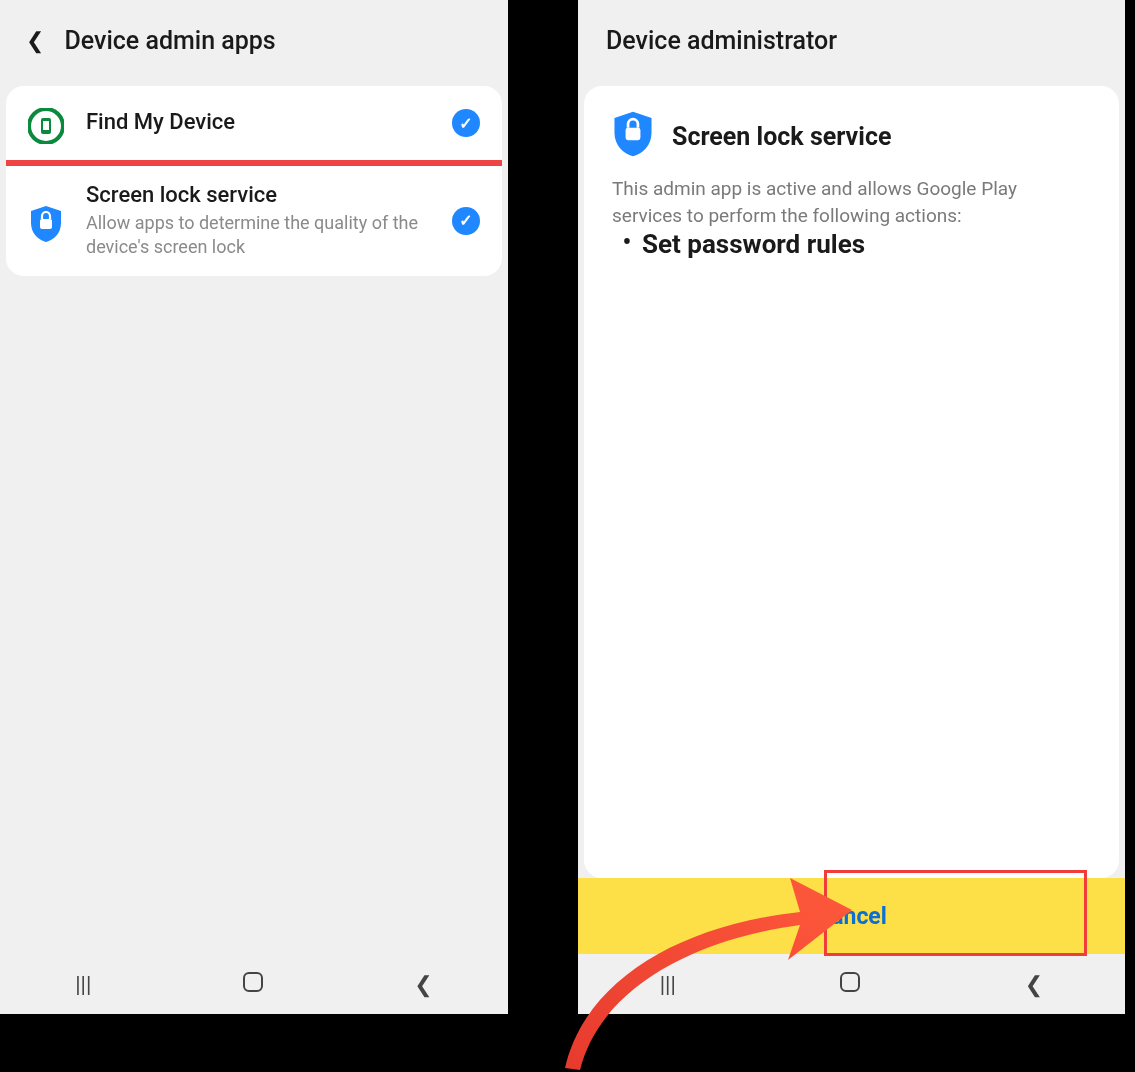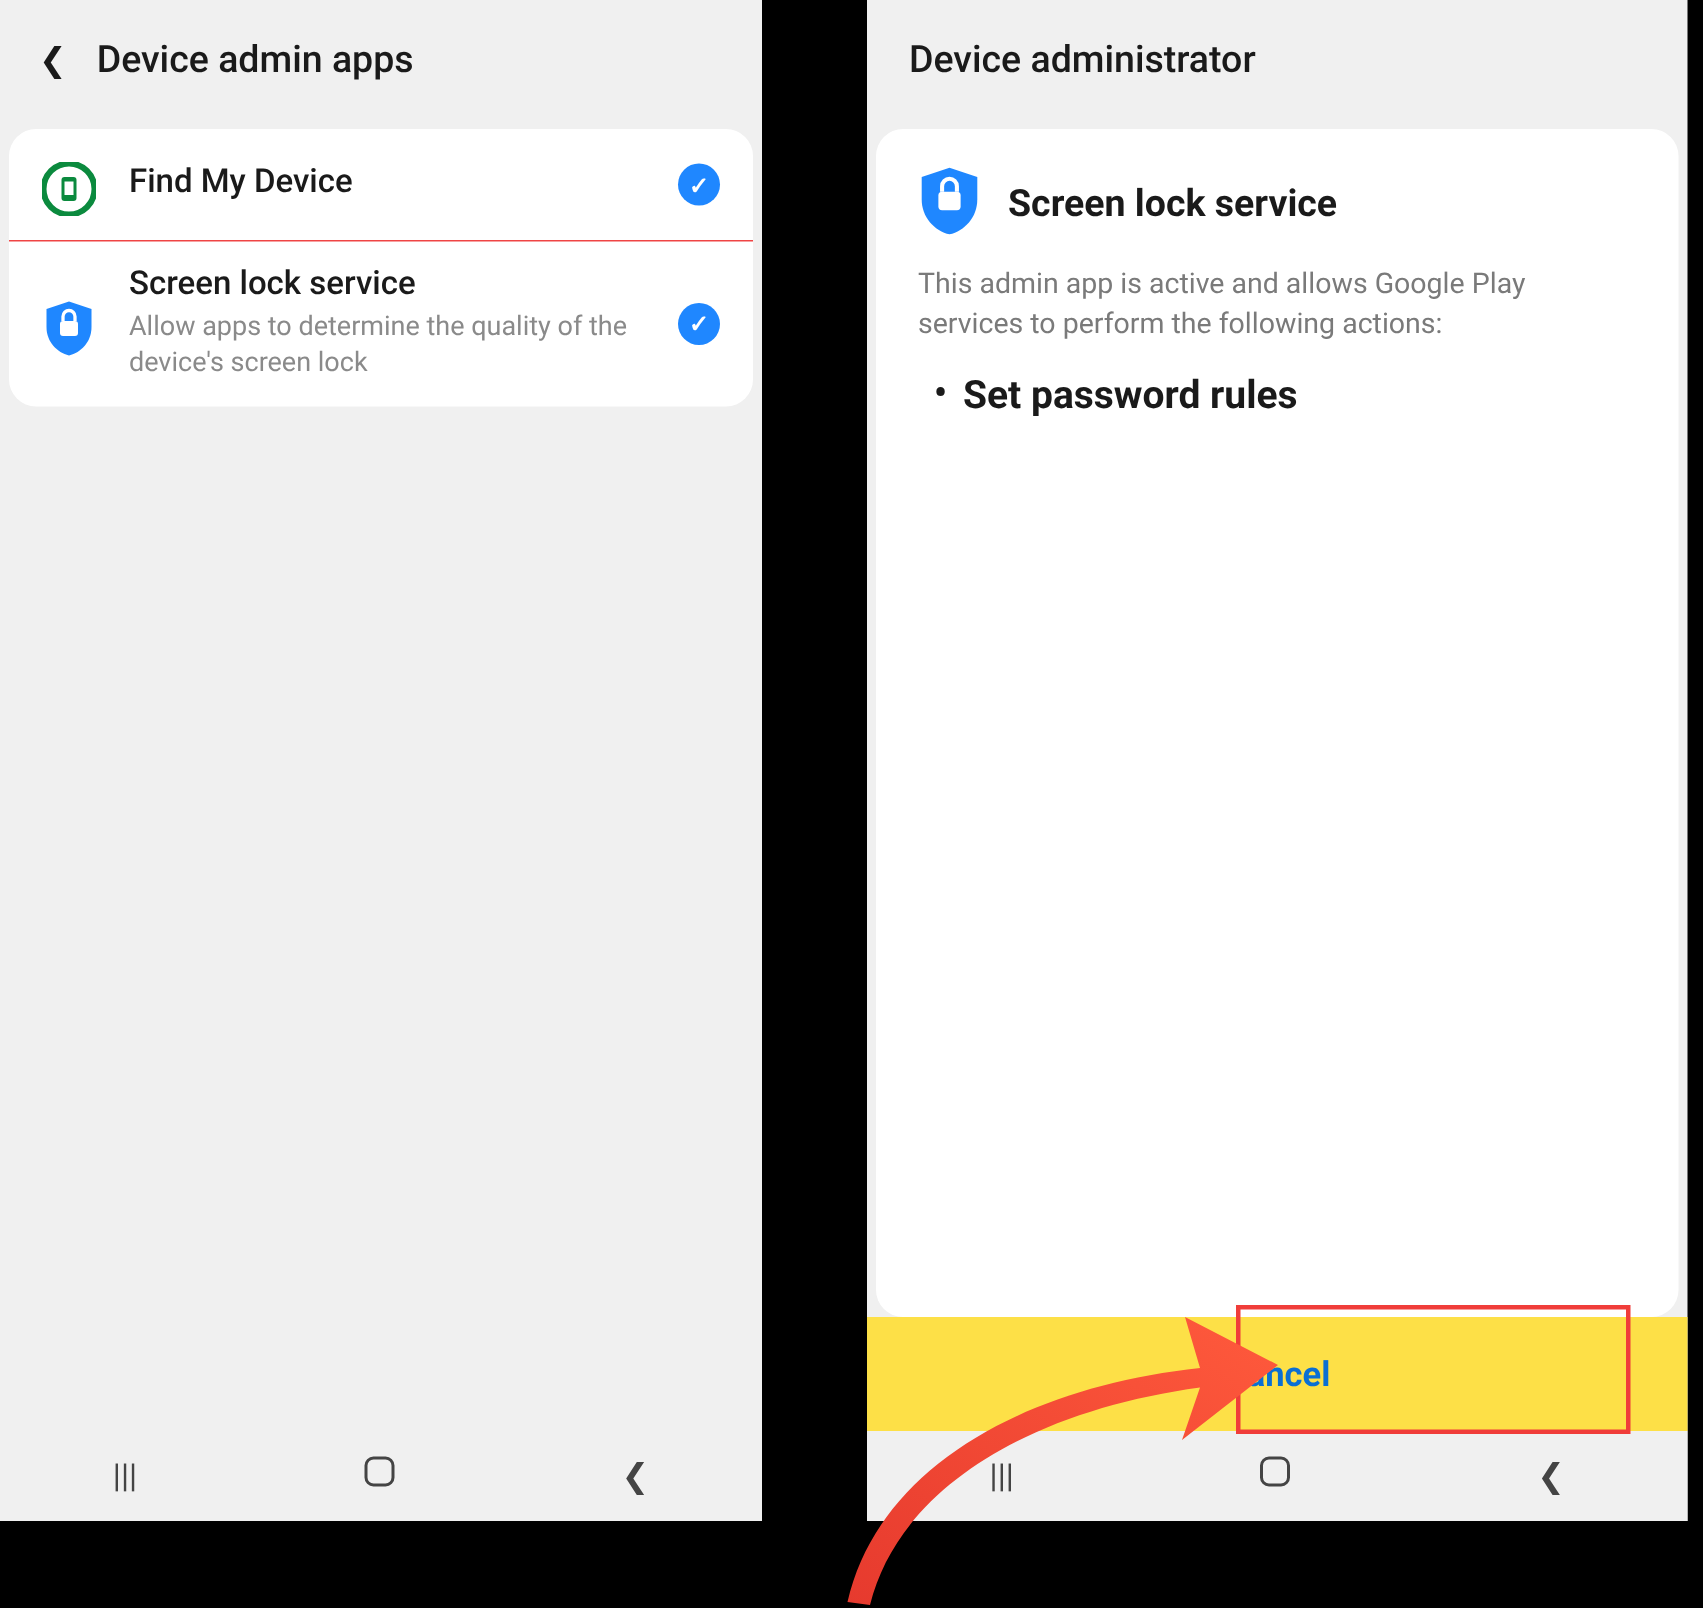--- a/index.html
+++ b/index.html
@@ -4,32 +4,32 @@
   <style>
     * { margin: 0; padding: 0; box-sizing: border-box; }
     body { font-family: -apple-system, BlinkMacSystemFont, "Segoe UI", Roboto, Arial, sans-serif; background: #000; width: 1135px; height: 1072px; position: relative; }
     .phone { position: absolute; background: #f0f0f0; display: flex; flex-direction: column; }
     .phone-left { left: 0; top: 0; width: 508px; height: 1014px; }
     .phone-right { left: 578px; top: 0; width: 547px; height: 1014px; }
     .header { display: flex; align-items: center; padding: 18px 20px; height: 80px; }
     .back-arrow { font-size: 22px; color: #1a1a1a; padding: 0 20px 0 6px; cursor: pointer; }
     .header-title { font-size: 25px; font-weight: 500; color: #1a1a1a; }
     .list-card { background: #fff; margin: 6px 6px 0 6px; border-radius: 18px; }
-    .list-item { display: flex; align-items: center; padding: 16px 14px; border-bottom: 1px solid #ef4444; cursor: pointer; }
+    .list-item { display: flex; align-items: center; padding: 16px 14px; border-bottom: 6px solid #ef4444; cursor: pointer; }
     .list-item:last-child { border-bottom: none; }
     .icon-slot { width: 52px; display: flex; justify-content: center; align-items: flex-start; padding-top: 6px; }
     .item-body { flex: 1; padding: 0 10px 0 14px; }
     .item-title { font-size: 22px; font-weight: 500; color: #1a1a1a; margin-bottom: 4px; }
     .item-sub { font-size: 18px; color: #8a8a8a; line-height: 1.35; }
     .check-slot { width: 44px; display: flex; justify-content: center; align-items: center; }
     .checkmark { width: 28px; height: 28px; background: #1f87ff; border-radius: 50%; display: flex; align-items: center; justify-content: center; color: #fff; font-size: 16px; font-weight: bold; }
     .detail-card { background: #fff; margin: 6px 6px 0 6px; border-radius: 18px; flex: 1; padding: 24px 28px; display: flex; flex-direction: column; }
     .detail-head { display: flex; align-items: center; margin-bottom: 14px; }
     .detail-title { font-size: 25px; font-weight: 700; color: #1a1a1a; margin-left: 18px; }
-    .detail-desc { font-size: 19px; color: #7a7a7a; line-height: 1.4; margin-bottom: 20px; }
+    .detail-desc { font-size: 19px; color: #7a7a7a; line-height: 1.4; }
     .bullet-line { display: flex; align-items: flex-start; }
     .bullet-dot { font-size: 28px; line-height: 0.9; color: #1a1a1a; width: 30px; text-align: center; }
     .bullet-text { font-size: 26px; font-weight: 700; color: #1a1a1a; }
     .button-bar { background: #fde047; display: flex; height: 76px; position: relative; }
     .bar-btn { flex: 1; display: flex; align-items: center; justify-content: center; color: #0b6fd3; font-size: 23px; font-weight: 700; cursor: pointer; }
     .highlight-box { position: absolute; border: 3px solid #f03d3a; }
     .navbar { height: 60px; background: #f0f0f0; display: flex; align-items: center; justify-content: space-around; color: #444; font-size: 22px; }
     .nav-icon { cursor: pointer; padding: 8px 24px; }
     .arrow-ann { position: absolute; pointer-events: none; }
   </style>

